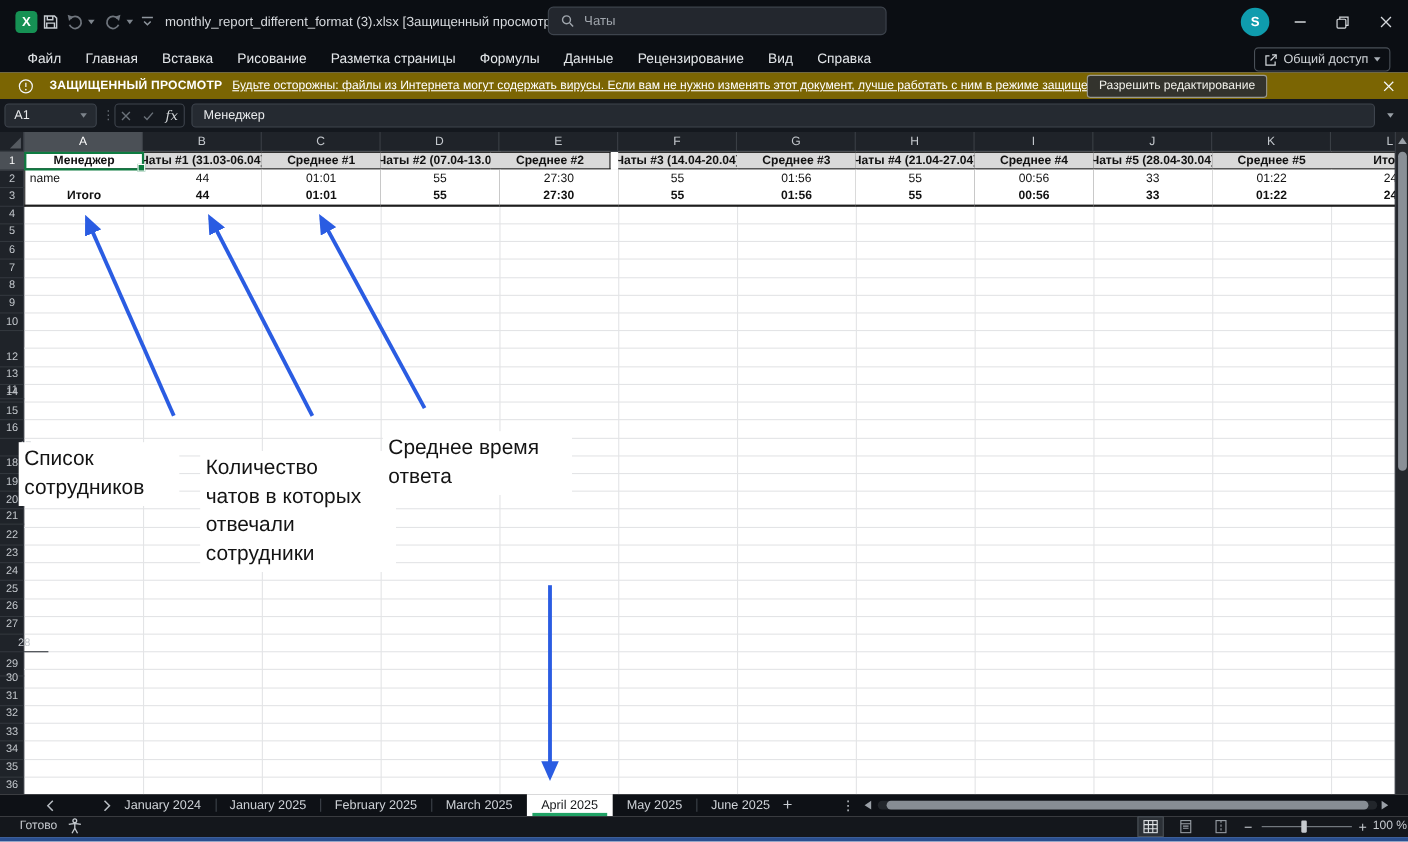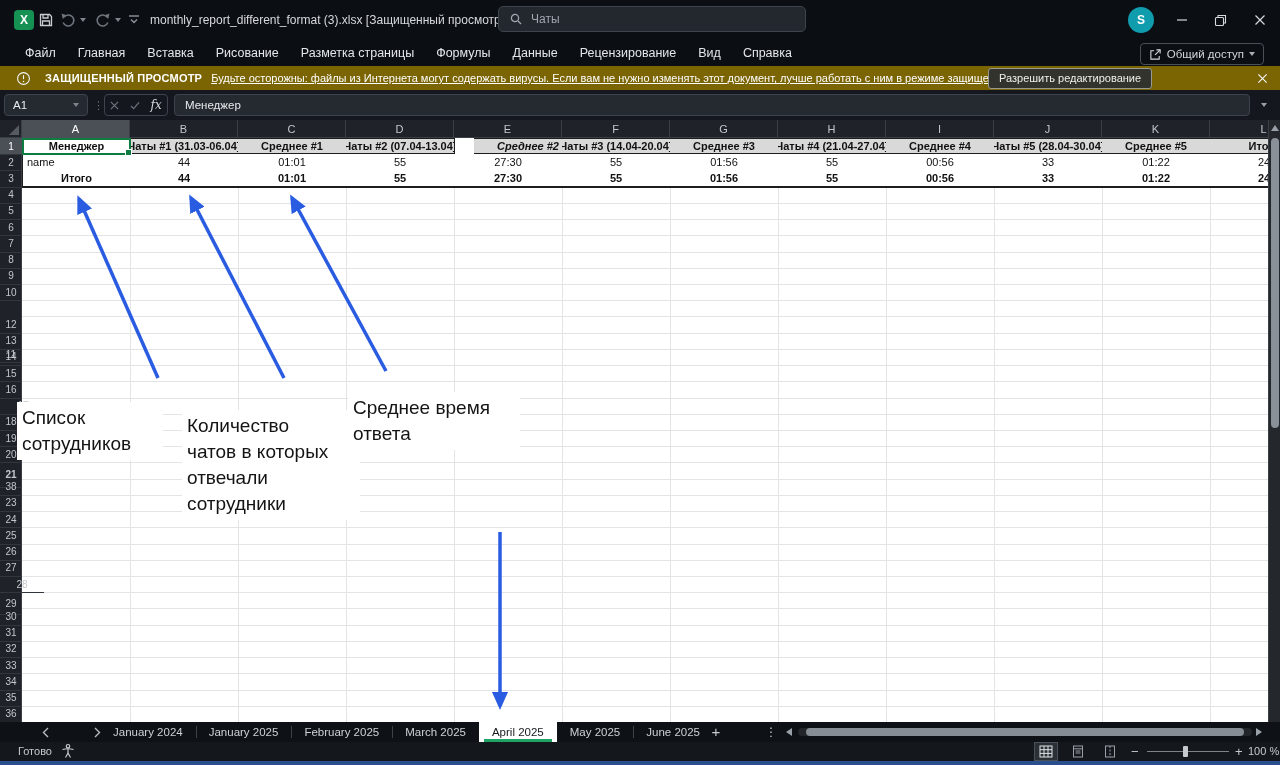--- a/index.html
+++ b/index.html
@@ -271,22 +271,22 @@
     <div class="row-header" style="left: 0px; top: 180.222px; width: 22px; height: 17.2222px; margin-top: 46px;">11</div>
     <div class="row-header" style="left: 0px; top: 196.444px; width: 22px; height: 17.2222px;">12</div>
     <div class="row-header" style="left: 0px; top: 212.667px; width: 22px; height: 17.2222px;">13</div>
     <div class="row-header" style="left: 0px; top: 228.889px; width: 22px; height: 17.2222px;">14</div>
     <div class="row-header" style="left: 0px; top: 245.111px; width: 22px; height: 17.2222px;">15</div>
     <div class="row-header" style="left: 0px; top: 261.333px; width: 22px; height: 17.2222px;">16</div>
     <div class="row-header" style="left: 0px; top: 277.556px; width: 22px; height: 17.2222px; padding-left: 23px;">17</div>
     <div class="row-header" style="left: 0px; top: 293.778px; width: 22px; height: 17.2222px;">18</div>
     <div class="row-header" style="left: 0px; top: 310px; width: 22px; height: 17.2222px;">19</div>
     <div class="row-header" style="left: 0px; top: 326.222px; width: 22px; height: 17.2222px;">20</div>
-    <div class="row-header" style="left: 0px; top: 342.444px; width: 22px; height: 26px; font-weight: bold;">21</div>
-    <div class="row-header" style="left: 0px; top: 358.667px; width: 22px; height: 17.2222px;">38</div>
+    <div class="row-header" style="left: 0px; top: 342.444px; width: 22px; height: 15px;">21</div>
+    <div class="row-header" style="left: 0px; top: 358.667px; width: 22px; height: 17.2222px;">22</div>
     <div class="row-header" style="left: 0px; top: 374.889px; width: 22px; height: 17.2222px;">23</div>
     <div class="row-header" style="left: 0px; top: 391.111px; width: 22px; height: 17.2222px;">24</div>
     <div class="row-header" style="left: 0px; top: 407.333px; width: 22px; height: 17.2222px;">25</div>
     <div class="row-header" style="left: 0px; top: 423.556px; width: 22px; height: 17.2222px;">26</div>
     <div class="row-header" style="left: 0px; top: 439.778px; width: 22px; height: 17.2222px;">27</div>
     <div class="row-header" style="left: 0px; top: 456px; width: 44px; height: 17.2222px;">28</div>
     <div class="row-header" style="left: 0px; top: 472.222px; width: 22px; height: 23px;">29</div>
     <div class="row-header" style="left: 0px; top: 488.444px; width: 22px; height: 17.2222px;">30</div>
     <div class="row-header" style="left: 0px; top: 504.667px; width: 22px; height: 17.2222px;">31</div>
     <div class="row-header" style="left: 0px; top: 520.889px; width: 22px; height: 17.2222px;">32</div>
@@ -337,21 +337,21 @@
     <div class="hline" style="left: 22px; top: 504.667px; width: 1246px;"></div>
     <div class="hline" style="left: 22px; top: 520.889px; width: 1246px;"></div>
     <div class="hline" style="left: 22px; top: 537.111px; width: 1246px;"></div>
     <div class="hline" style="left: 22px; top: 553.333px; width: 1246px;"></div>
     <div class="hline" style="left: 22px; top: 569.556px; width: 1246px;"></div>
     <div class="hline" style="left: 22px; top: 585.778px; width: 1246px;"></div>
     <div class="cell c0 r0" style="left: 22px; top: 18px; width: 109px; height: 17.2222px;">Менеджер</div>
     <div class="cell r0 cell-head" style="left: 130px; top: 18px; width: 109px; height: 17.2222px;">Чаты #1 (31.03-06.04]</div>
     <div class="cell r0 cell-head" style="left: 238px; top: 18px; width: 109px; height: 17.2222px;">Среднее #1</div>
     <div class="cell r0 cell-head" style="left: 346px; top: 18px; width: 109px; height: 17.2222px;">Чаты #2 (07.04-13.04]</div>
-    <div class="cell r0 cell-head" style="left: 474px; top: 18px; width: 109px; height: 17.2222px; font-style: italic;">Среднее #2</div>
+    <div class="cell r0 cell-head" style="left: 446px; top: 18px; width: 109px; height: 17.2222px;">Среднее #2</div>
     <div class="cell r0 cell-head" style="left: 562px; top: 18px; width: 109px; height: 17.2222px;">Чаты #3 (14.04-20.04]</div>
     <div class="cell r0 cell-head" style="left: 670px; top: 18px; width: 109px; height: 17.2222px;">Среднее #3</div>
     <div class="cell r0 cell-head" style="left: 778px; top: 18px; width: 109px; height: 17.2222px;">Чаты #4 (21.04-27.04]</div>
     <div class="cell r0 cell-head" style="left: 886px; top: 18px; width: 109px; height: 17.2222px;">Среднее #4</div>
     <div class="cell r0 cell-head" style="left: 994px; top: 18px; width: 109px; height: 17.2222px;">Чаты #5 (28.04-30.04]</div>
     <div class="cell r0 cell-head" style="left: 1102px; top: 18px; width: 109px; height: 17.2222px;">Среднее #5</div>
     <div class="cell r0 cell-head" style="left: 1210px; top: 18px; width: 109px; height: 17.2222px;">Итого</div>
     <div class="cell c0 left" style="left: 22px; top: 34.2222px; width: 109px; height: 17.2222px;">name</div>
     <div class="cell" style="left: 130px; top: 34.2222px; width: 109px; height: 17.2222px;">44</div>
     <div class="cell" style="left: 238px; top: 34.2222px; width: 109px; height: 17.2222px;">01:01</div>

